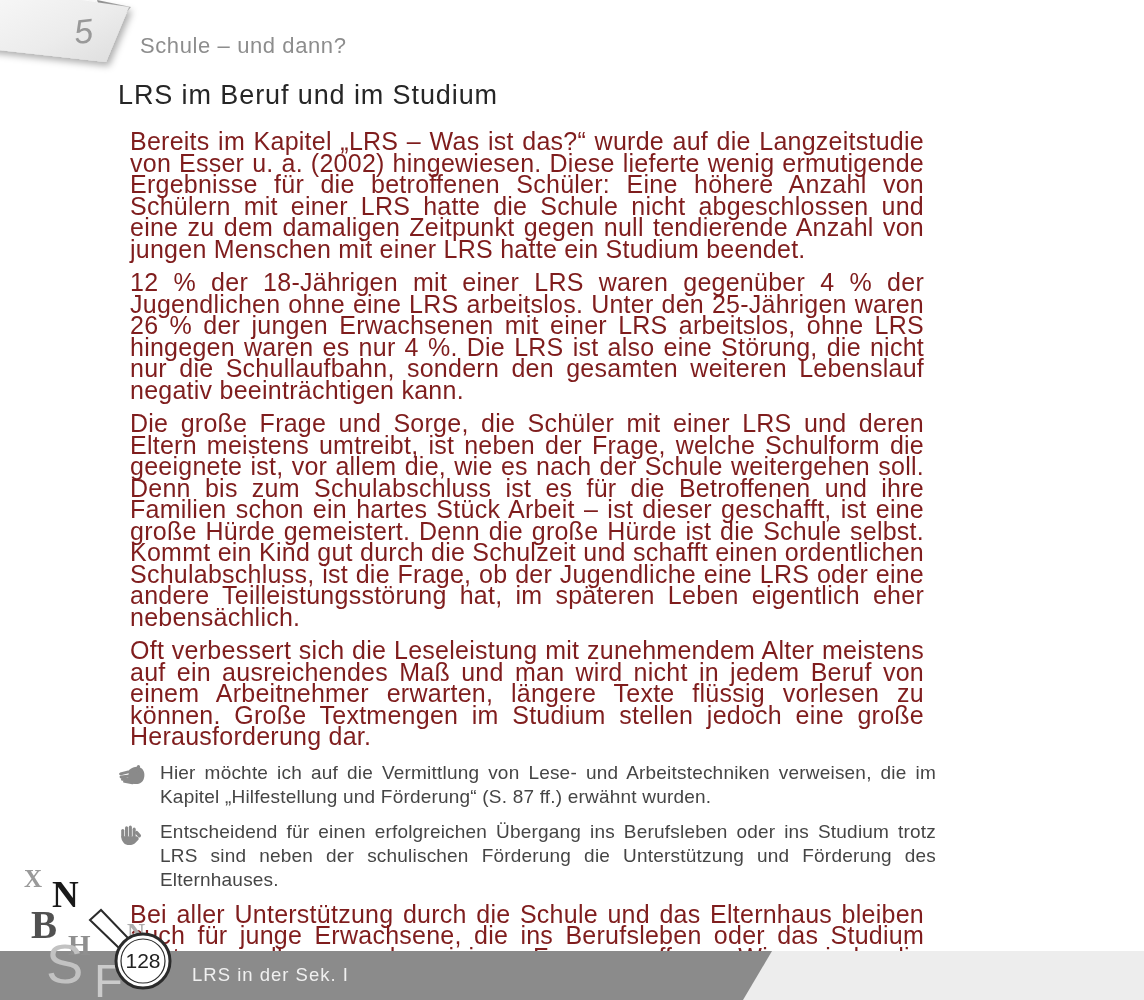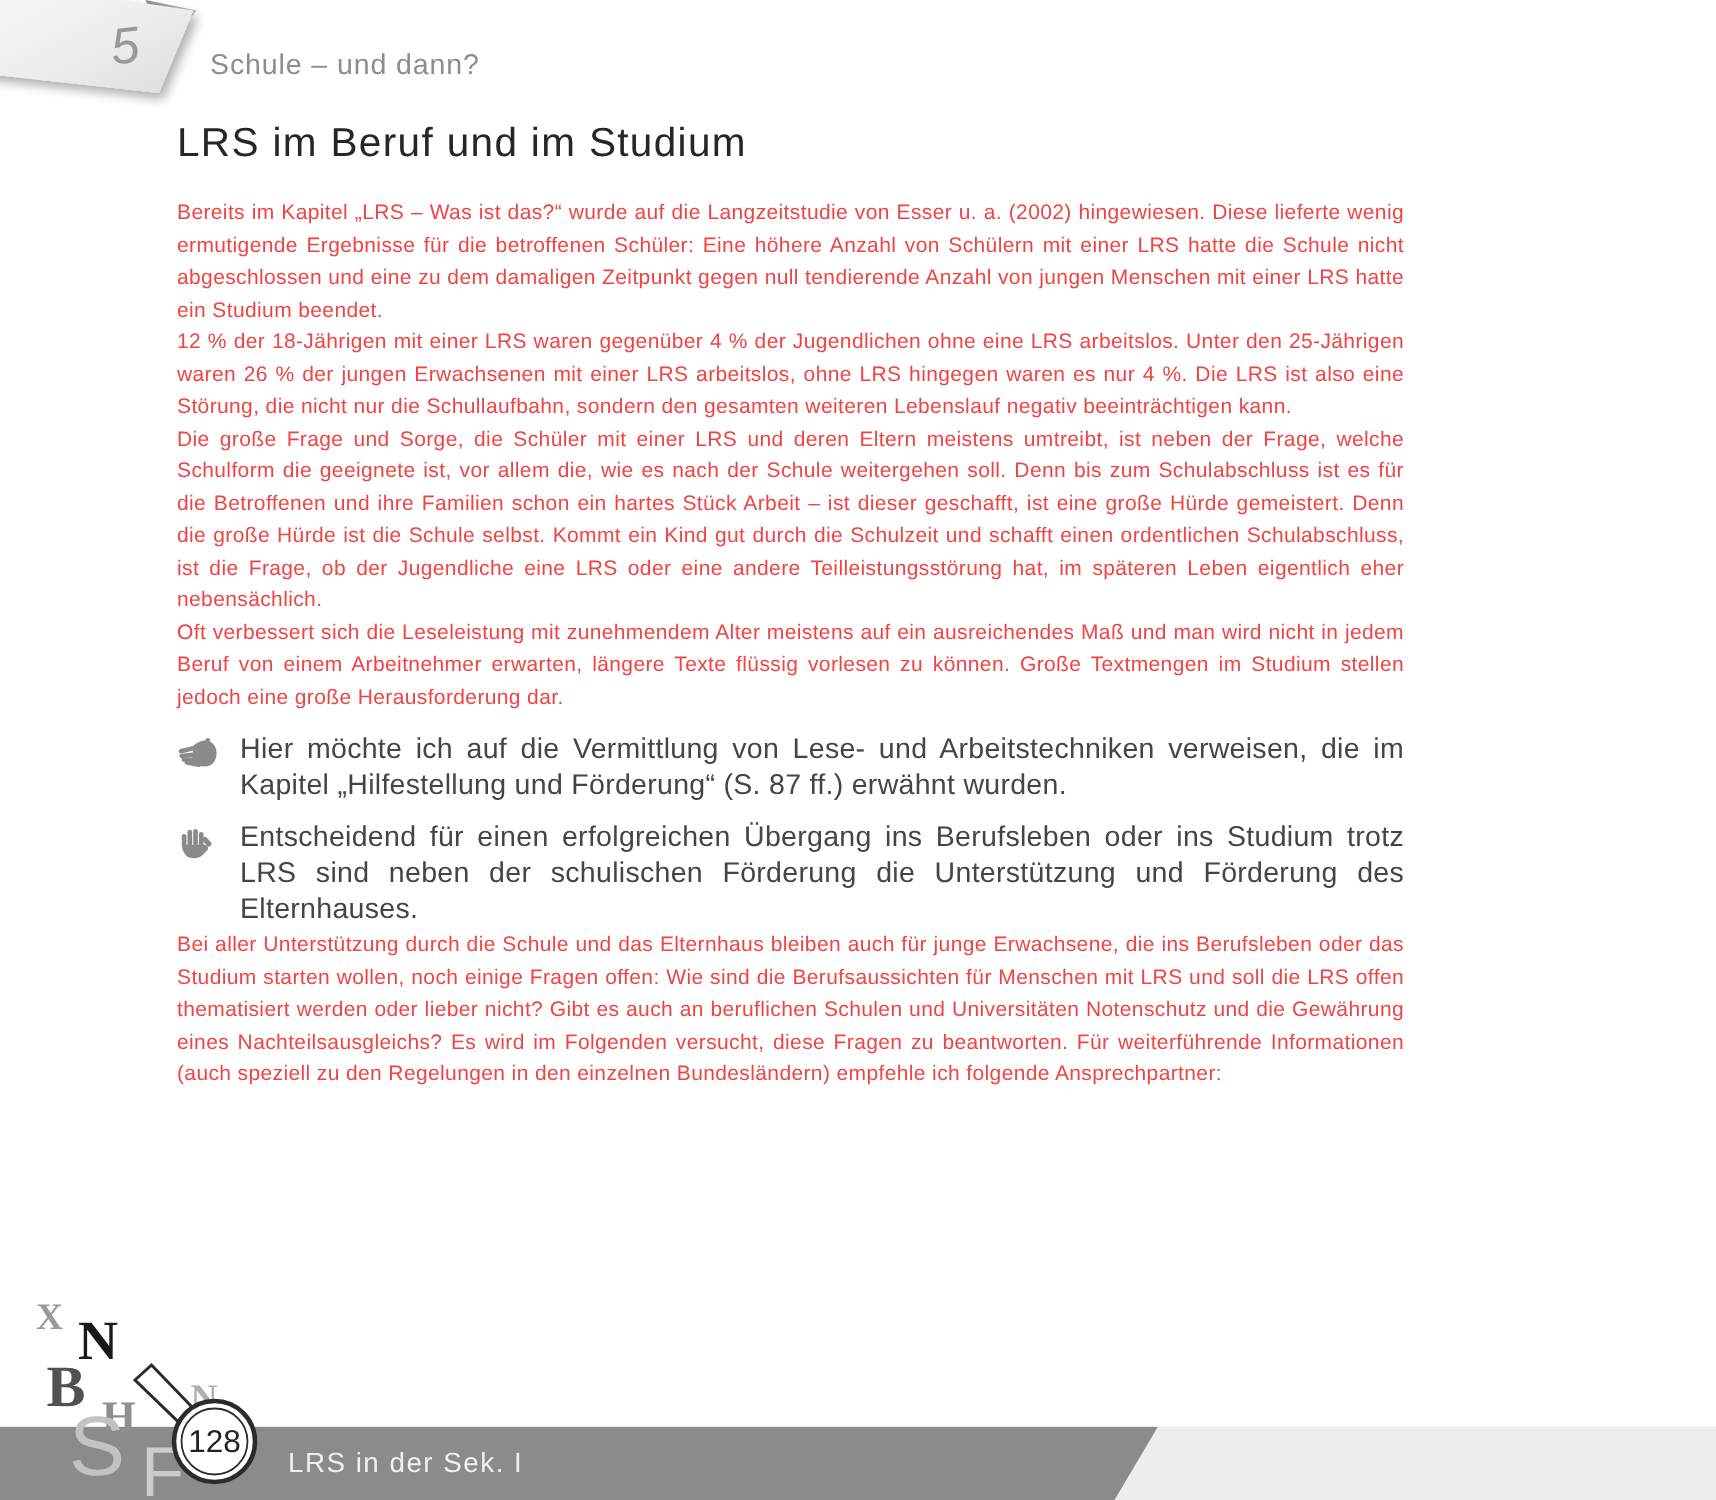--- a/index.html
+++ b/index.html
@@ -9,33 +9,33 @@
   }
 
   
   .corner{position:absolute;left:0;top:0;width:220px;height:100px;}
   .corner svg{position:absolute;left:0;top:0;overflow:visible;}
   .chapter-number{
     position:absolute;left:74px;top:14px;font-size:34px;font-style:italic;
     color:#999999;transform:rotate(-6deg);line-height:1;
   }
   .chapter-title{
-    position:absolute;left:140px;top:33px;font-size:19px;color:#8d8d8d;
+    position:absolute;left:140px;top:33px;font-size:22px;color:#8d8d8d;
     letter-spacing:0.6px;
   }
 
   
   .content{position:absolute;left:118px;top:80px;width:818px;}
   h1.page-heading{
     margin:0 0 21px 0;font-size:27px;font-weight:normal;color:#262626;
     letter-spacing:0.9px;line-height:30px;
   }
   .bodytext p{
-    margin:0;font-size:14px;line-height:21.5px;letter-spacing:0.25px;
-    color:#ef4444;text-align:justify;hyphens:auto;
+    margin:12px;font-size:25px;line-height:21.5px;letter-spacing:0.25px;
+    color:#7f1d1d;text-align:justify;hyphens:auto;
   }
   .note{display:flex;margin-top:13px;}
   .note + .note{margin-top:11px;}
   .note-icon{flex:none;width:42px;padding-top:3px;}
   .note-text{
     font-size:19px;line-height:24px;letter-spacing:0.2px;
     color:#454545;text-align:justify;hyphens:auto;
   }
   .closing{margin-top:17px;}
 

